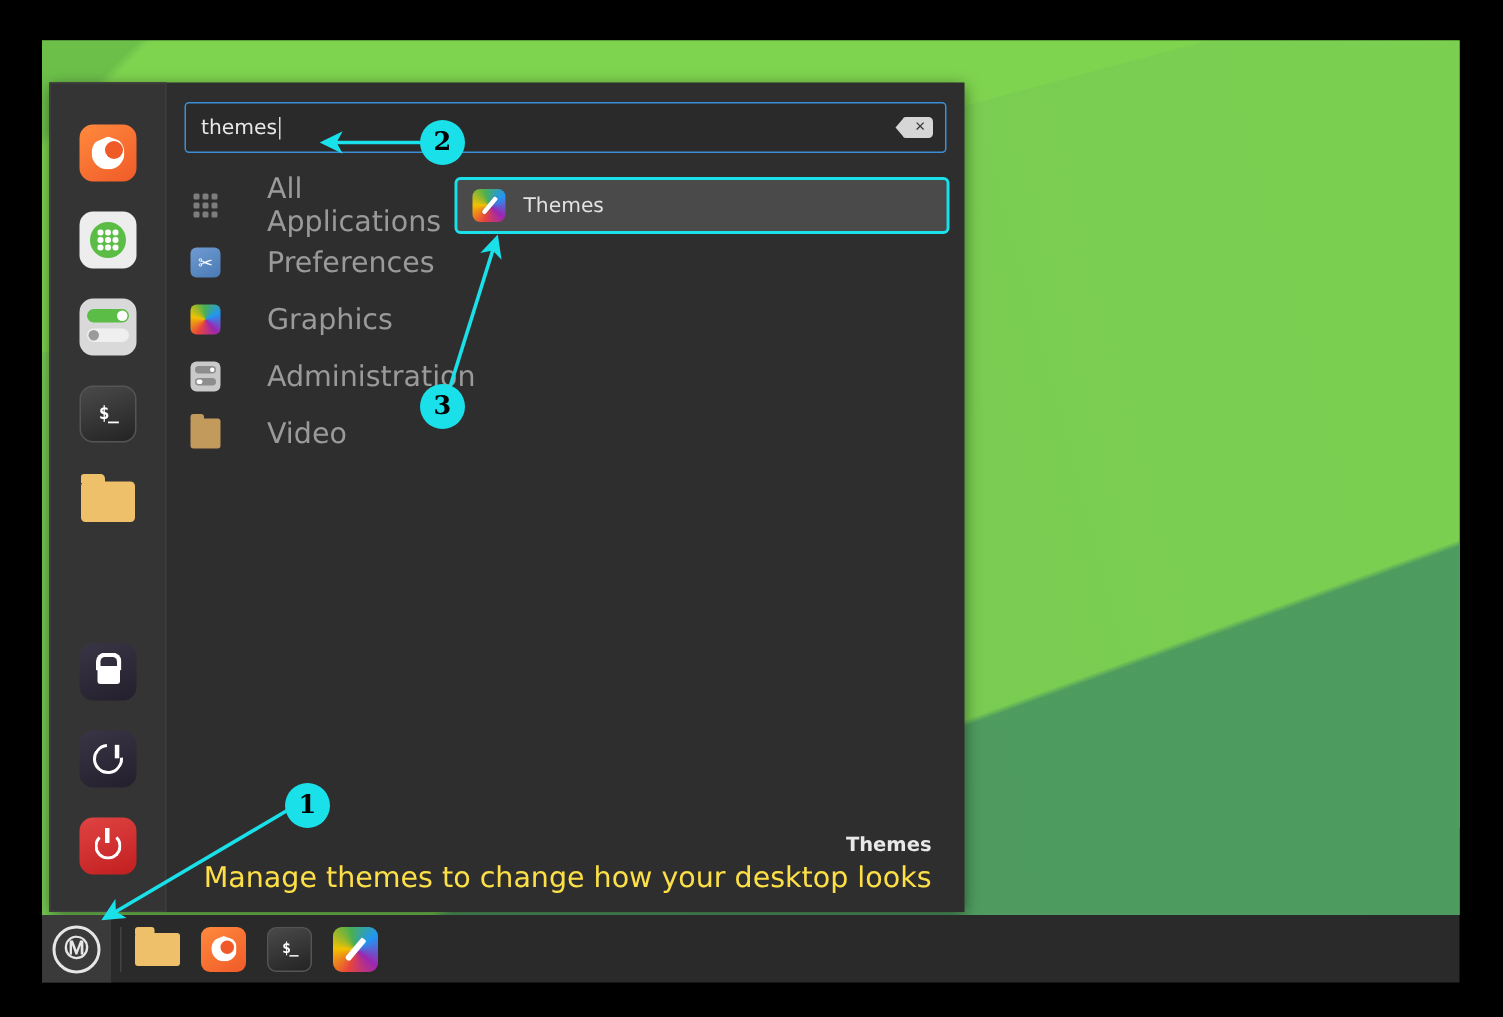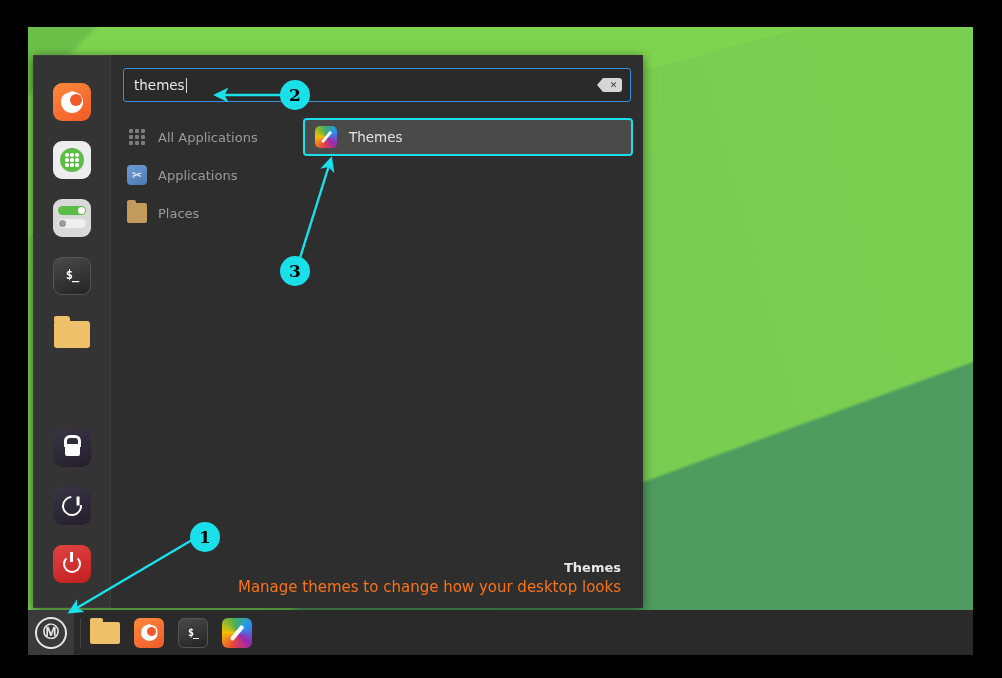--- a/index.html
+++ b/index.html
@@ -127,21 +127,21 @@
     border-top: 7px solid transparent; border-bottom: 7px solid transparent;
     border-right: 6px solid #d6d6d6;
   }
 
   .body-row { display: flex; flex: 1; gap: 0; }
   .cat-col { width: 172px; padding-top: 2px; }
   .cat-item {
     display: flex; align-items: center; gap: 11px;
     height: 38px; padding-left: 4px; border-radius: 2px;
   }
-  .cat-label { color: #9a9a9a; font-size: 13px; }
+  .cat-label { color: #9a9a9a; font-size: 19px; margin-left: 20px; }
   .cat-ic { width: 20px; height: 20px; border-radius: 4px; flex: 0 0 auto; position: relative; }
 
   .ic-allapps { display:grid; grid-template-columns:repeat(3,1fr); gap:2px; padding:2px; border-radius:0; }
   .ic-allapps i { background:#7d7d7d; border-radius:1px; }
   .ic-scissors { background: linear-gradient(150deg,#6f9bd1,#4a7ab5); color:#fff;
                  display:flex;align-items:center;justify-content:center;font-size:12px; }
   .ic-graphics { background: conic-gradient(from 210deg,#e8453c,#f2c200,#4caf50,#2196f3,#9c27b0,#e8453c); }
   .ic-internet { background: linear-gradient(160deg,#5a9ad6,#3a78b8); display:flex;align-items:flex-end;justify-content:center; }
   .ic-internet::after { content:""; width:14px;height:8px;background:#dfe7ec;border-radius:7px 7px 3px 3px;margin-bottom:4px; }
   .ic-office { background: #2f6b35; display:flex;align-items:center;justify-content:center; }
@@ -173,21 +173,21 @@
   }
   .app-ic { width: 22px; height: 22px; border-radius: 5px; flex:0 0 auto;
     background: conic-gradient(from 200deg,#e8453c,#f2c200,#4caf50,#2196f3,#9c27b0,#e8453c);
     display:flex; align-items:center; justify-content:center; }
   .app-ic::after { content:""; width:3px; height:14px; background:#fff; border-radius:1px 1px 2px 2px;
                    transform: rotate(40deg); box-shadow: 0 0 0 0.5px rgba(0,0,0,.15); }
   .app-label { color: #e2e2e2; font-size: 13.5px; }
 
   .desc-box { text-align: right; padding: 0 10px 12px 0; }
   .desc-title { color:#e8e8e8; font-size:13px; font-weight:bold; margin-bottom:3px; }
-  .desc-sub { color:#f97316; font-size:15px; }
+  .desc-sub { color:#fde047; font-size:19px; }
 
   
   .taskbar {
     position: absolute; left: 28px; top: 610px;
     width: 945px; height: 45px; background: #2a2a2a;
     display: flex; align-items: center;
   }
   .mint-btn {
     width: 46px; height: 45px; background: #3a3a3a;
     display:flex; align-items:center; justify-content:center;
@@ -299,25 +299,40 @@
                 <i></i>
                 <i></i>
                 <i></i>
                 <i></i>
                 <i></i>
               </span>
             <span class="cat-label">All Applications</span>
           </div>
           <div class="cat-item">
             <span class="cat-ic ic-scissors">✂</span>
-            <span class="cat-label">Applications</span>
+            <span class="cat-label">Preferences</span>
+          </div>
+          <div class="cat-item">
+            <span class="cat-ic ic-graphics"></span>
+            <span class="cat-label">Graphics</span>
+          </div>
+          <div class="cat-item">
+            <span class="cat-ic ic-admin">
+                <div class="bar">
+                  <i></i>
+                </div>
+                <div class="bar">
+                  <i></i>
+                </div>
+              </span>
+            <span class="cat-label">Administration</span>
           </div>
           <div class="cat-item">
             <span class="cat-ic ic-places"></span>
-            <span class="cat-label">Places</span>
+            <span class="cat-label">Video</span>
           </div>
         </div>
 
         <div class="app-col">
           <div class="app-item">
             <span class="app-ic"></span>
             <span class="app-label">Themes</span>
           </div>
         </div>
 

